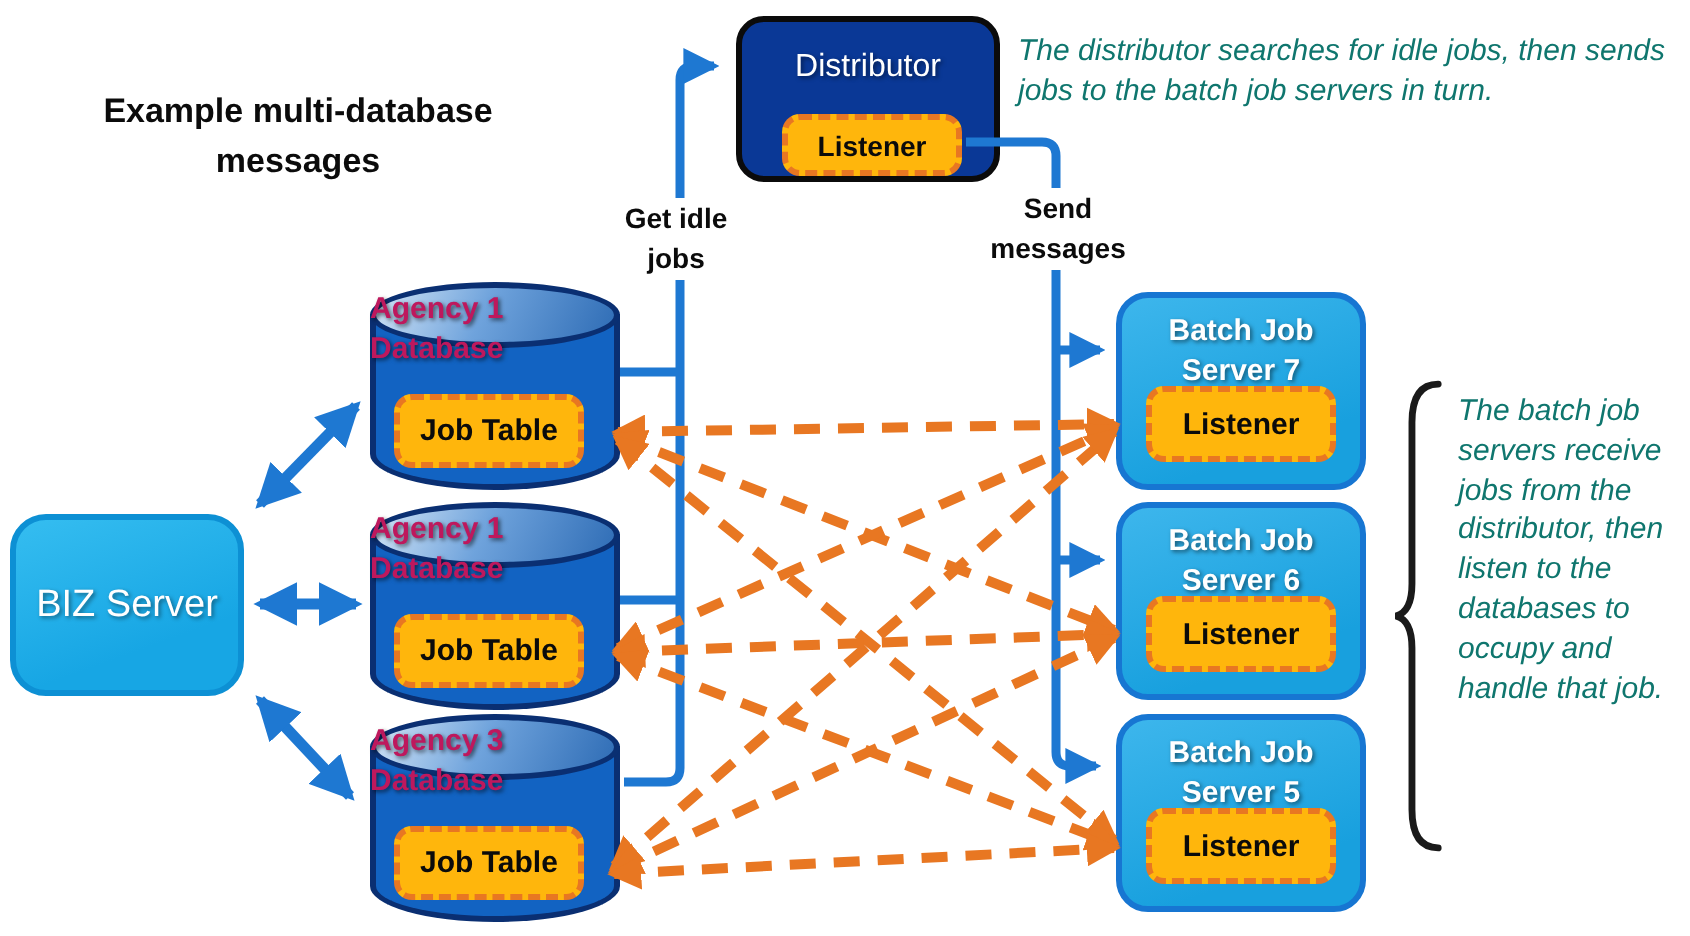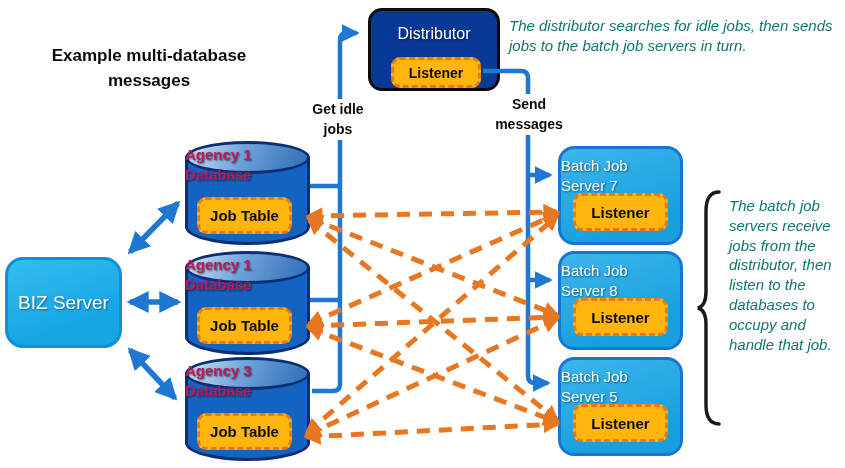--- a/index.html
+++ b/index.html
@@ -46,22 +46,22 @@
     background:linear-gradient(115deg,#d3e5f6 0%,#6fa3dc 45%,#2e6cb5 100%); z-index:2; }
   .cyl .node-label { position:absolute; top:4px; width:100%; text-align:left; z-index:3;
     color:#be185d; font-weight:bold; font-size:15px; line-height:1.35;
     text-shadow:1px 1px 2px rgba(0,0,0,.6); }
   .cyl .badge { position:absolute; left:12px; top:56px; width:95px; height:37px; z-index:4; font-size:15px; }
 
   
   .srv { position:absolute; width:125px; height:99px;
     background:linear-gradient(160deg,#3db6ec,#18a0de 75%); border:3px solid #1776d2;
     border-radius:16px; z-index:1; }
-  .srv .node-label { position:absolute; top:7px; width:100%; 
-    color:#fff; font-weight:normal; font-size:15px; line-height:1.35;
+  .srv .node-label { position:absolute; top:7px; width:100%; text-align:center;
+    color:#fff; font-weight:bold; font-size:15px; line-height:1.35;
     text-shadow:1px 1px 2px rgba(0,0,0,.5); }
   .srv .badge { position:absolute; left:12px; top:44px; width:95px; height:38px; font-size:15px; }
 
   
   .connectors { position:absolute; left:0; top:0; z-index:5; pointer-events:none; }
   .brace { position:absolute; left:693px; top:188px; z-index:2; }
   .line2 { display:block; }
 </style>
 </head>
 <body>
@@ -118,21 +118,21 @@
     <div class="node-label">
       <span>Batch Job</span>
       <span class="line2">Server 7</span>
     </div>
     <div class="badge">Listener</div>
   </div>
 
   <div class="srv" style="left:558px; top:251px;">
     <div class="node-label">
       <span>Batch Job</span>
-      <span class="line2">Server 8</span>
+      <span class="line2">Server 6</span>
     </div>
     <div class="badge">Listener</div>
   </div>
 
   <div class="srv" style="left:558px; top:357px;">
     <div class="node-label">
       <span>Batch Job</span>
       <span class="line2">Server 5</span>
     </div>
     <div class="badge">Listener</div>

